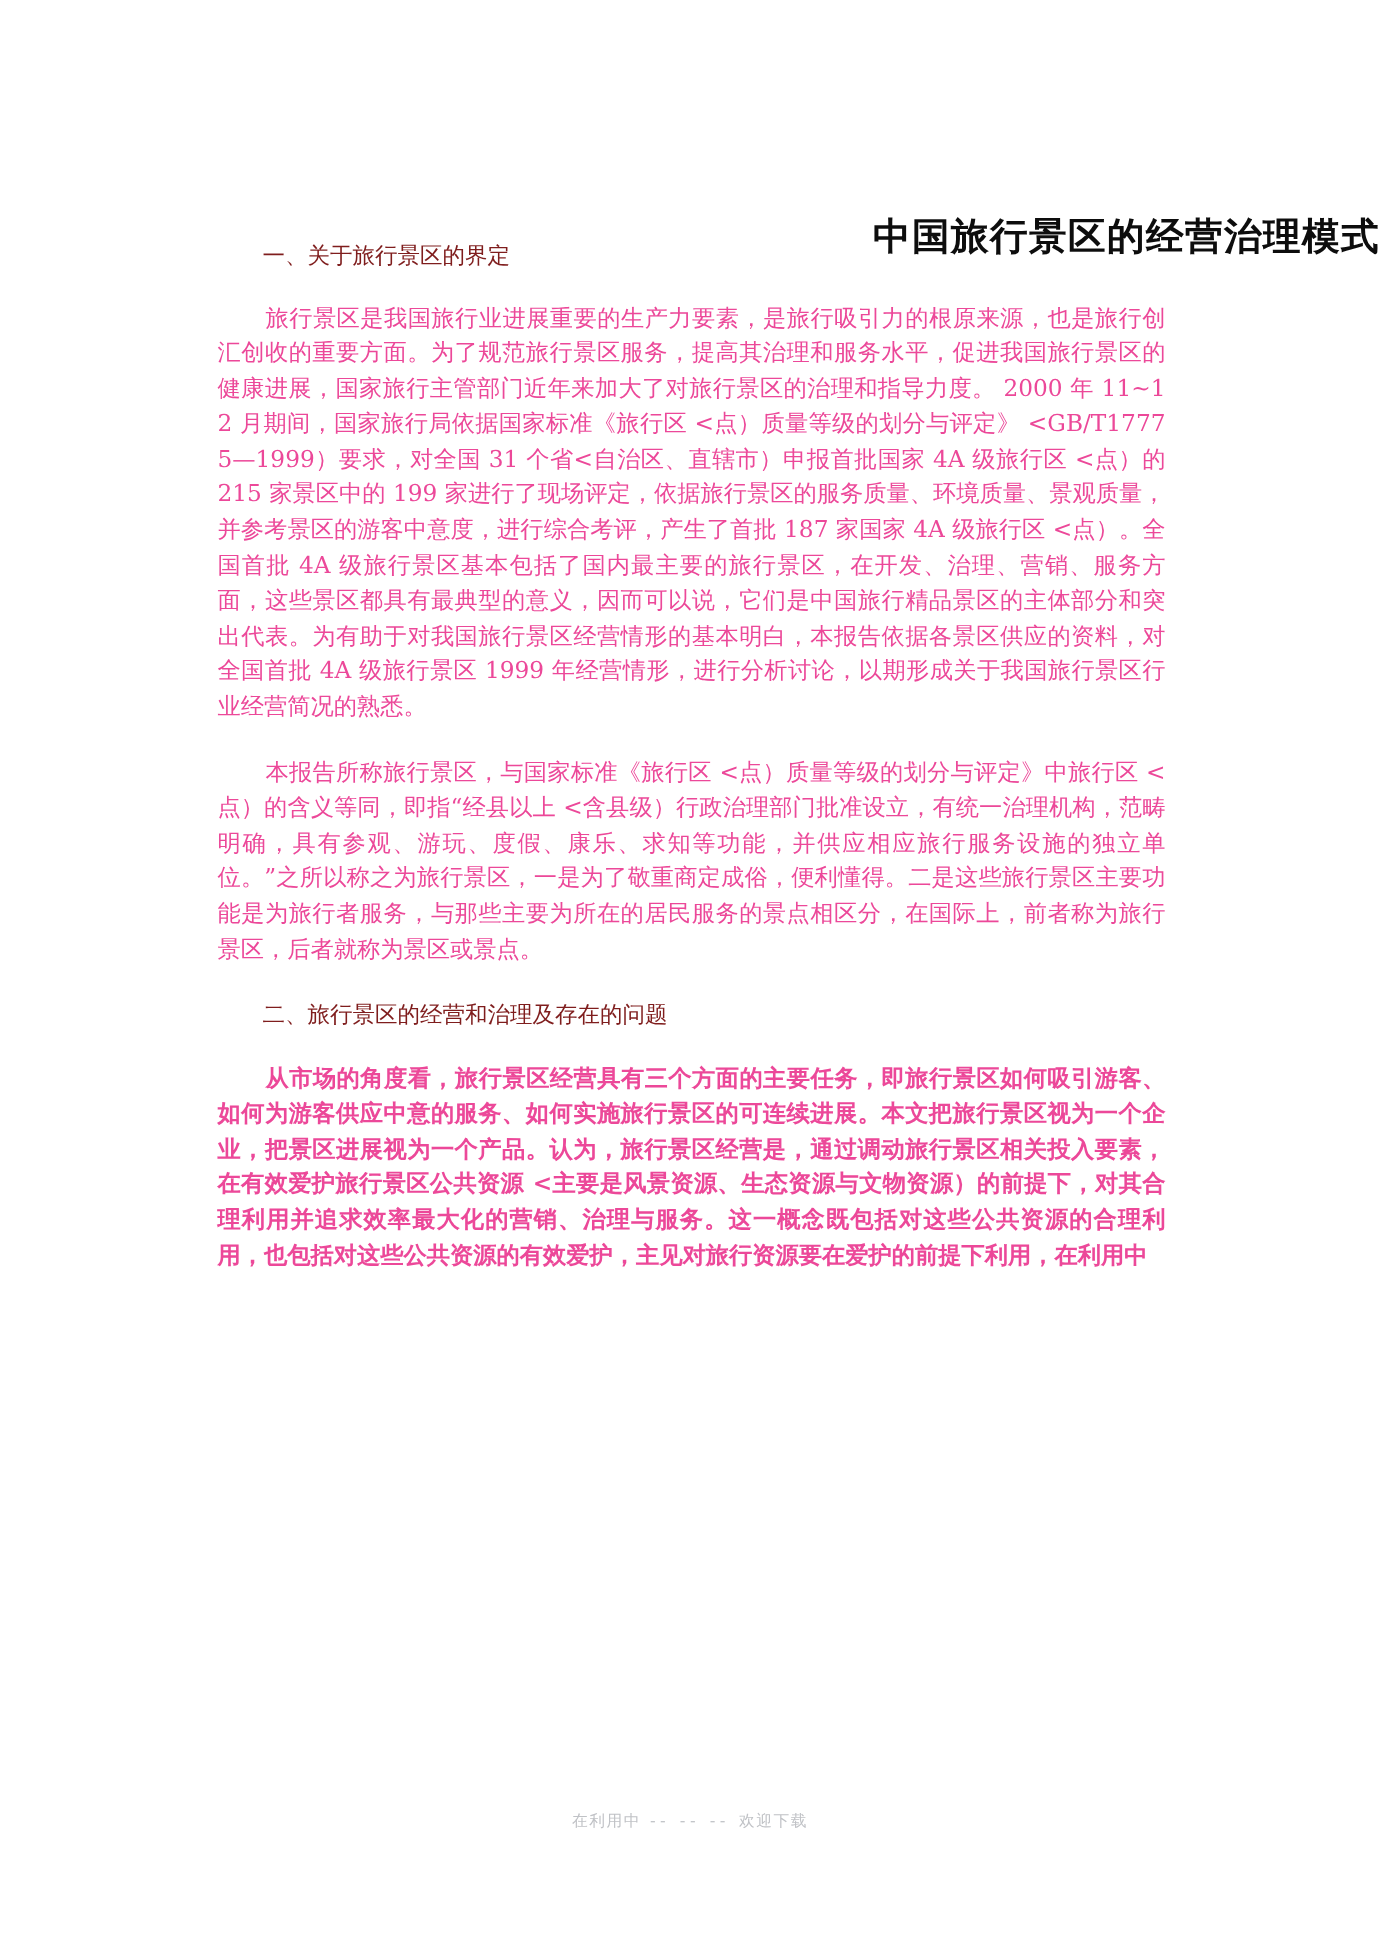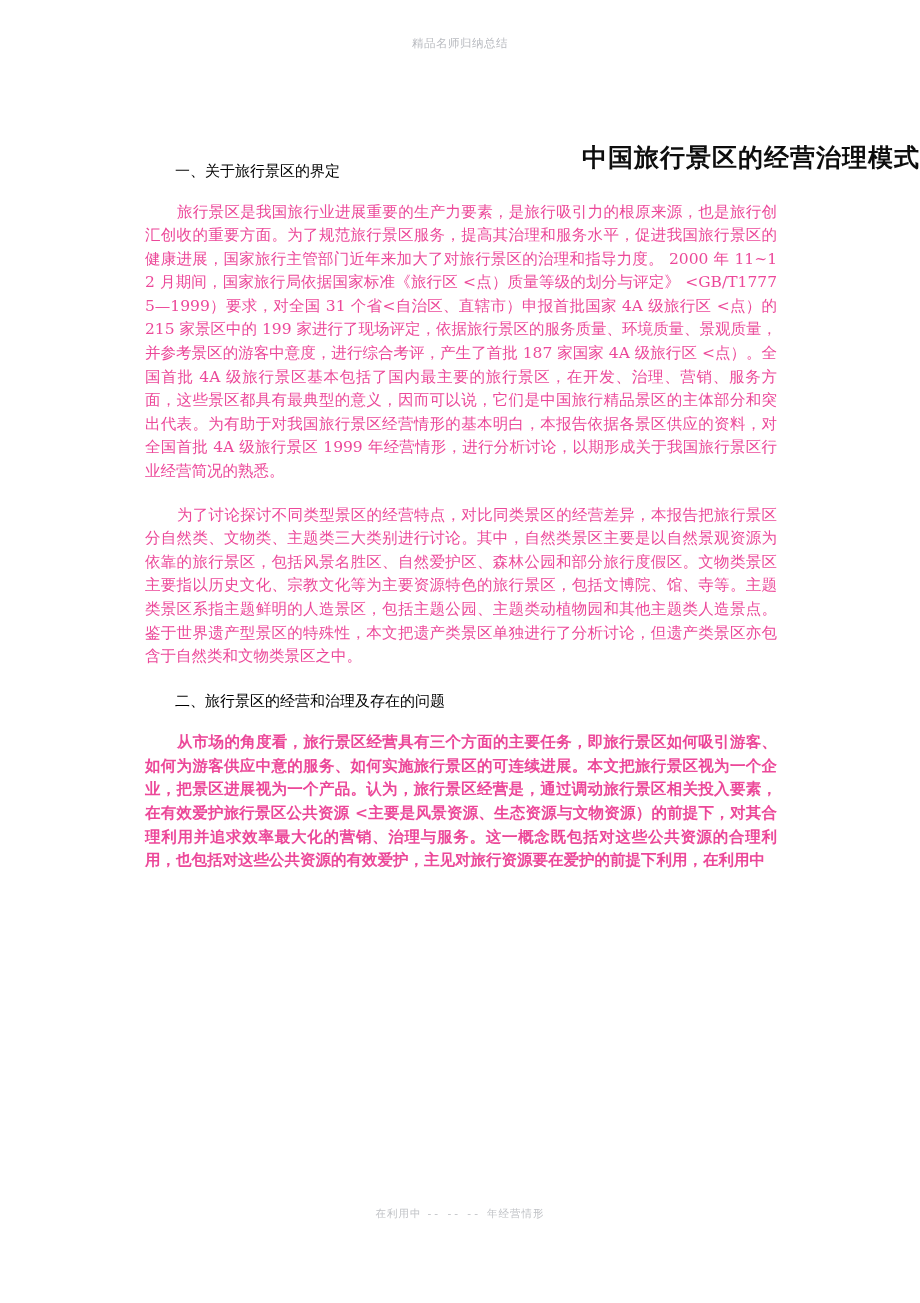--- a/index.html
+++ b/index.html
@@ -48,21 +48,21 @@
     position: absolute;
     top: 160px;
     left: 145px;
     width: 632px;
   }
   .section-heading {
     font-size: 15px;
     line-height: 23.5px;
     text-indent: 30px;
     margin: 0 0 8px 0;
-    color: #000000;
+    color: #7f1d1d;
     font-family: Liberation Serif, serif;
   }
   .section-heading.sec2 {
     text-indent: 30px;
     margin-top: 21px;
     margin-bottom: 8px;
   }
   .para {
     font-size: 15.5px;
     line-height: 23.6px;
@@ -89,40 +89,39 @@
   .footer-note .dashes {
     letter-spacing: 3px;
     padding: 0 6px;
   }
 </style>
 </head>
 <body>
 
 <div class="page">
 
-  <div class="header-watermark">精品名师归纳总结</div>
 
   <h1 class="doc-title">中国旅行景区的经营治理模式</h1>
 
   <div class="content">
 
     <p class="section-heading">一、关于旅行景区的界定</p>
 
     <div class="spacer-sm"></div>
 
     <p class="para">旅行景区是我国旅行业进展重要的生产力要素，是旅行吸引力的根原来源，也是旅行创汇创收的重要方面。为了规范旅行景区服务，提高其治理和服务水平，促进我国旅行景区的健康进展，国家旅行主管部门近年来加大了对旅行景区的治理和指导力度。 2000 年 11~12 月期间，国家旅行局依据国家标准《旅行区 &lt;点）质量等级的划分与评定》 &lt;GB/T17775—1999）要求，对全国 31 个省&lt;自治区、直辖市）申报首批国家 4A 级旅行区 &lt;点）的 215 家景区中的 199 家进行了现场评定，依据旅行景区的服务质量、环境质量、景观质量，并参考景区的游客中意度，进行综合考评，产生了首批 187 家国家 4A 级旅行区 &lt;点）。全国首批 4A 级旅行景区基本包括了国内最主要的旅行景区，在开发、治理、营销、服务方面，这些景区都具有最典型的意义，因而可以说，它们是中国旅行精品景区的主体部分和突出代表。为有助于对我国旅行景区经营情形的基本明白，本报告依据各景区供应的资料，对全国首批 4A 级旅行景区 1999 年经营情形，进行分析讨论，以期形成关于我国旅行景区行业经营简况的熟悉。</p>
 
+    <p class="para">本报告所称旅行景区，与国家标准《旅行区 &lt;点）质量等级的划分与评定》中旅行区 &lt;点）的含义等同，即指“经县以上 &lt;含县级）行政治理部门批准设立，有统一治理机构，范畴明确，具有参观、游玩、度假、康乐、求知等功能，并供应相应旅行服务设施的独立单位。”之所以称之为旅行景区，一是为了敬重商定成俗，便利懂得。二是这些旅行景区主要功能是为旅行者服务，与那些主要为所在的居民服务的景点相区分，在国际上，前者称为旅行景区，后者就称为景区或景点。</p>
 
-    <p class="para">为了讨论探讨不同类型景区的经营特点，对比同类景区的经营差异，本报告把旅行景区分自然类、文物类、主题类三大类别进行讨论。其中，自然类景区主要是以自然景观资源为依靠的旅行景区，包括风景名胜区、自然爱护区、森林公园和部分旅行度假区。文物类景区主要指以历史文化、宗教文化等为主要资源特色的旅行景区，包括文博院、馆、寺等。主题类景区系指主题鲜明的人造景区，包括主题公园、主题类动植物园和其他主题类人造景点。鉴于世界遗产型景区的特殊性，本文把遗产类景区单独进行了分析讨论，但遗产类景区亦包含于自然类和文物类景区之中。</p>
 
     <p class="section-heading sec2">二、旅行景区的经营和治理及存在的问题</p>
 
     <div class="spacer-sm"></div>
 
     <p class="para">从市场的角度看，旅行景区经营具有三个方面的主要任务，即旅行景区如何吸引游客、如何为游客供应中意的服务、如何实施旅行景区的可连续进展。本文把旅行景区视为一个企业，把景区进展视为一个产品。认为，旅行景区经营是，通过调动旅行景区相关投入要素，在有效爱护旅行景区公共资源 &lt;主要是风景资源、生态资源与文物资源）的前提下，对其合理利用并追求效率最大化的营销、治理与服务。这一概念既包括对这些公共资源的合理利用，也包括对这些公共资源的有效爱护，主见对旅行资源要在爱护的前提下利用，在利用中</p>
 
   </div>
 
   <div class="footer-note">
-    <span>在利用中</span><span class="dashes">--   --   --</span><span>年经营情形</span>
+    <span>在利用中</span><span class="dashes">--   --   --</span><span>欢迎下载</span>
   </div>
 
 </div>
 
 </body></html>

